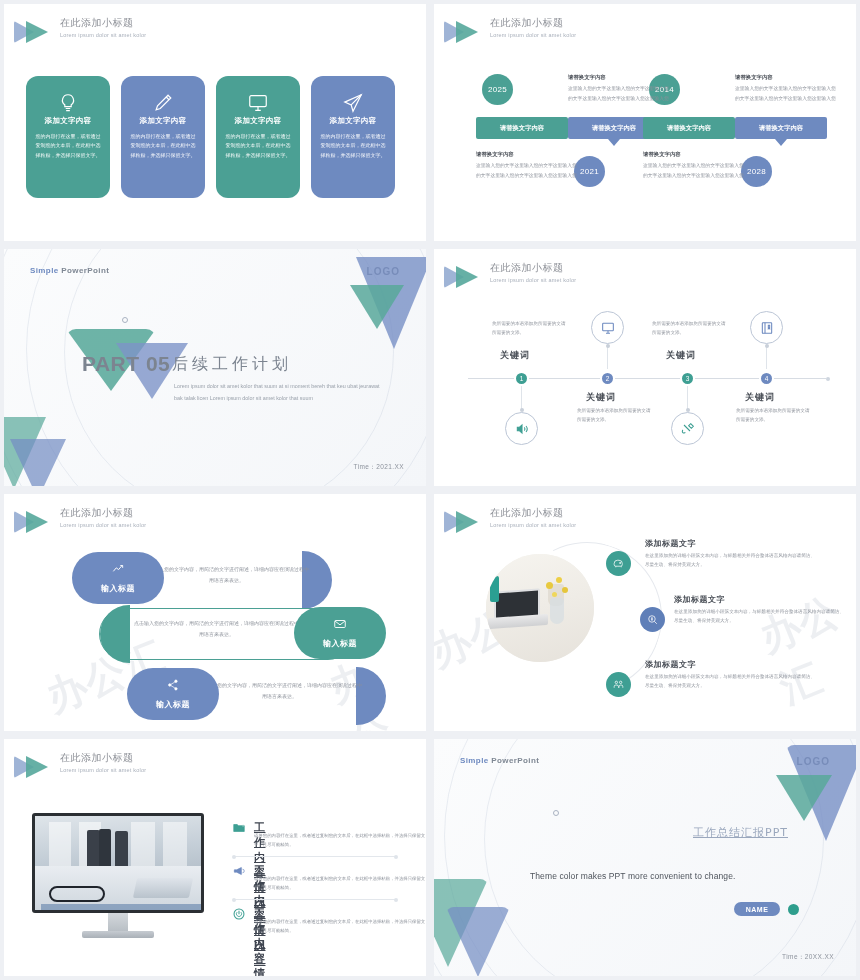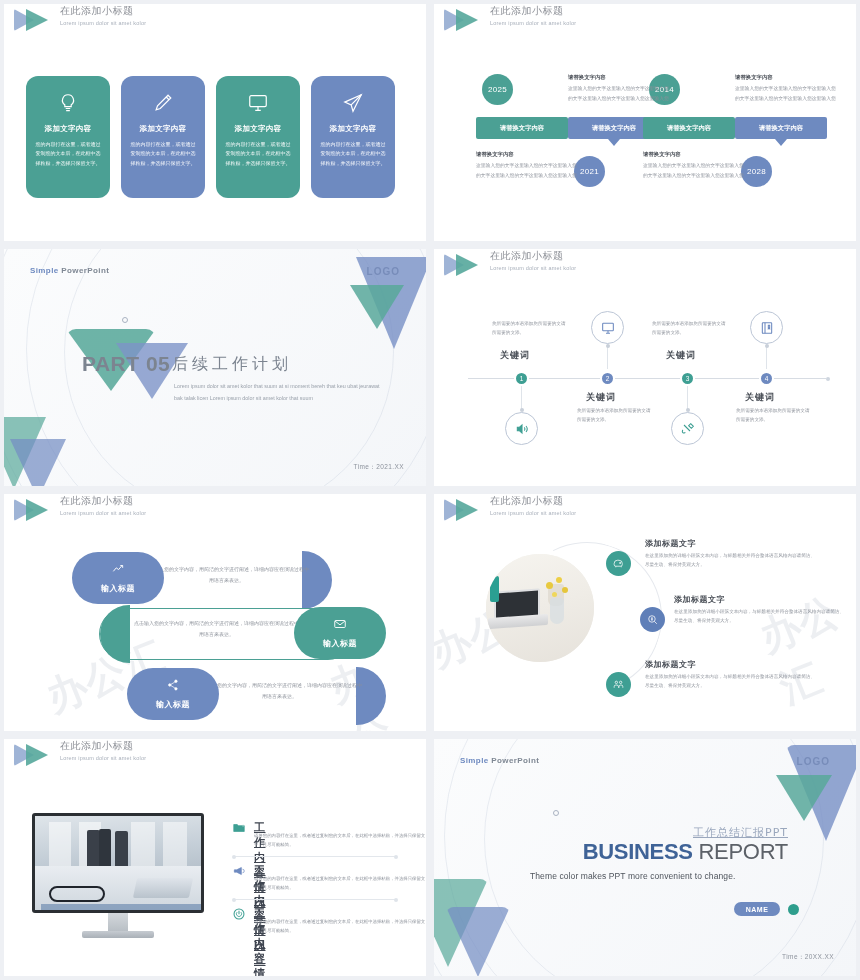--- a/index.html
+++ b/index.html
@@ -17,21 +17,21 @@
   }
   .slide {
     position:relative;
     background:#fff;
     overflow:hidden;
     width:422px; height:237px;
     margin:4px;
   }
 
   
-  .hdr { position:absolute; left:10px; top:0; width:240px; height:36px; }
+  .hdr { position:absolute; left:10px; top:12px; width:240px; height:36px; }
   .hdr .tri-wrap { position:absolute; left:0; top:2px; width:46px; height:30px; }
   .tri-blue {
     position:absolute; left:0; top:3px;
     width:0;height:0;
     border-top:11px solid transparent;
     border-bottom:11px solid transparent;
     border-left:20px solid #8fa7cf;
     opacity:.85;
     border-radius:2px;
   }
@@ -58,21 +58,21 @@
   .card {
     width:84px; height:122px; border-radius:12px;
     display:flex; flex-direction:column; align-items:center;
     padding:14px 8px 0;
     color:#fff;
   }
   .card.teal { background:#4ba094; }
   .card.blue { background:#6e8ac0; }
   .card .ic { height:26px; display:flex; align-items:center; justify-content:center; }
   .card .ic svg { width:22px; height:22px; }
-  .card .ct { font-size:7.5px; font-weight:700; margin-top:8px; letter-spacing:.3px; }
+  .card .ct { font-size:7.5px; font-weight:700; margin-top:0; letter-spacing:.3px; }
   .card .cb { font-size:5px; line-height:1.85; text-align:center; margin-top:6px; opacity:.95; }
 
   
   .tl { position:absolute; left:0; top:0; width:100%; height:100%; }
   .yr {
     position:absolute; width:31px; height:31px; border-radius:50%;
     display:flex;align-items:center;justify-content:center;
     color:#fff; font-size:8px; letter-spacing:.3px;
   }
   .yr.teal{background:#4ba094;} .yr.blue{background:#6e8ac0;}
@@ -556,22 +556,19 @@
     <div class="logoR">LOGO</div>
 
     <div class="tri-shape" style="right:-10px;top:6px;width:0;height:0;border-left:40px solid transparent;border-right:40px solid transparent;border-top:96px solid rgba(116,141,196,.78);border-radius:8px;"></div>
     <div class="tri-shape" style="right:24px;top:36px;width:0;height:0;border-left:28px solid transparent;border-right:28px solid transparent;border-top:46px solid rgba(88,168,154,.85);"></div>
     <div class="tri-shape" style="left:-26px;top:140px;width:0;height:0;border-left:40px solid transparent;border-right:40px solid transparent;border-top:88px solid rgba(88,168,154,.70);border-radius:8px;"></div>
     <div class="tri-shape" style="left:12px;top:168px;width:0;height:0;border-left:32px solid transparent;border-right:32px solid transparent;border-top:70px solid rgba(116,141,196,.72);border-radius:8px;"></div>
 
     <span class="sc-circ" style="left:119px;top:71px;"></span>
 
     <div class="bigCn" style="right:68px;top:86px;text-decoration:underline;">工作总结汇报PPT</div>
-    <div class="bigEn" style="right:68px;top:100px;">
-      <span class="b">BUSINESS</span><span class="g"> REPORT</span>
-    </div>
     <div class="bigTag" style="left:96px;top:132px;">Theme  color makes PPT more convenient to change.</div>
     <div class="namePill" style="right:76px;top:163px;">NAME</div>
     <div class="nameDot" style="right:57px;top:165px;"></div>
     <div class="timeR">Time：20XX.XX</div>
   </div>
 
 </div>
 
 </body></html>

